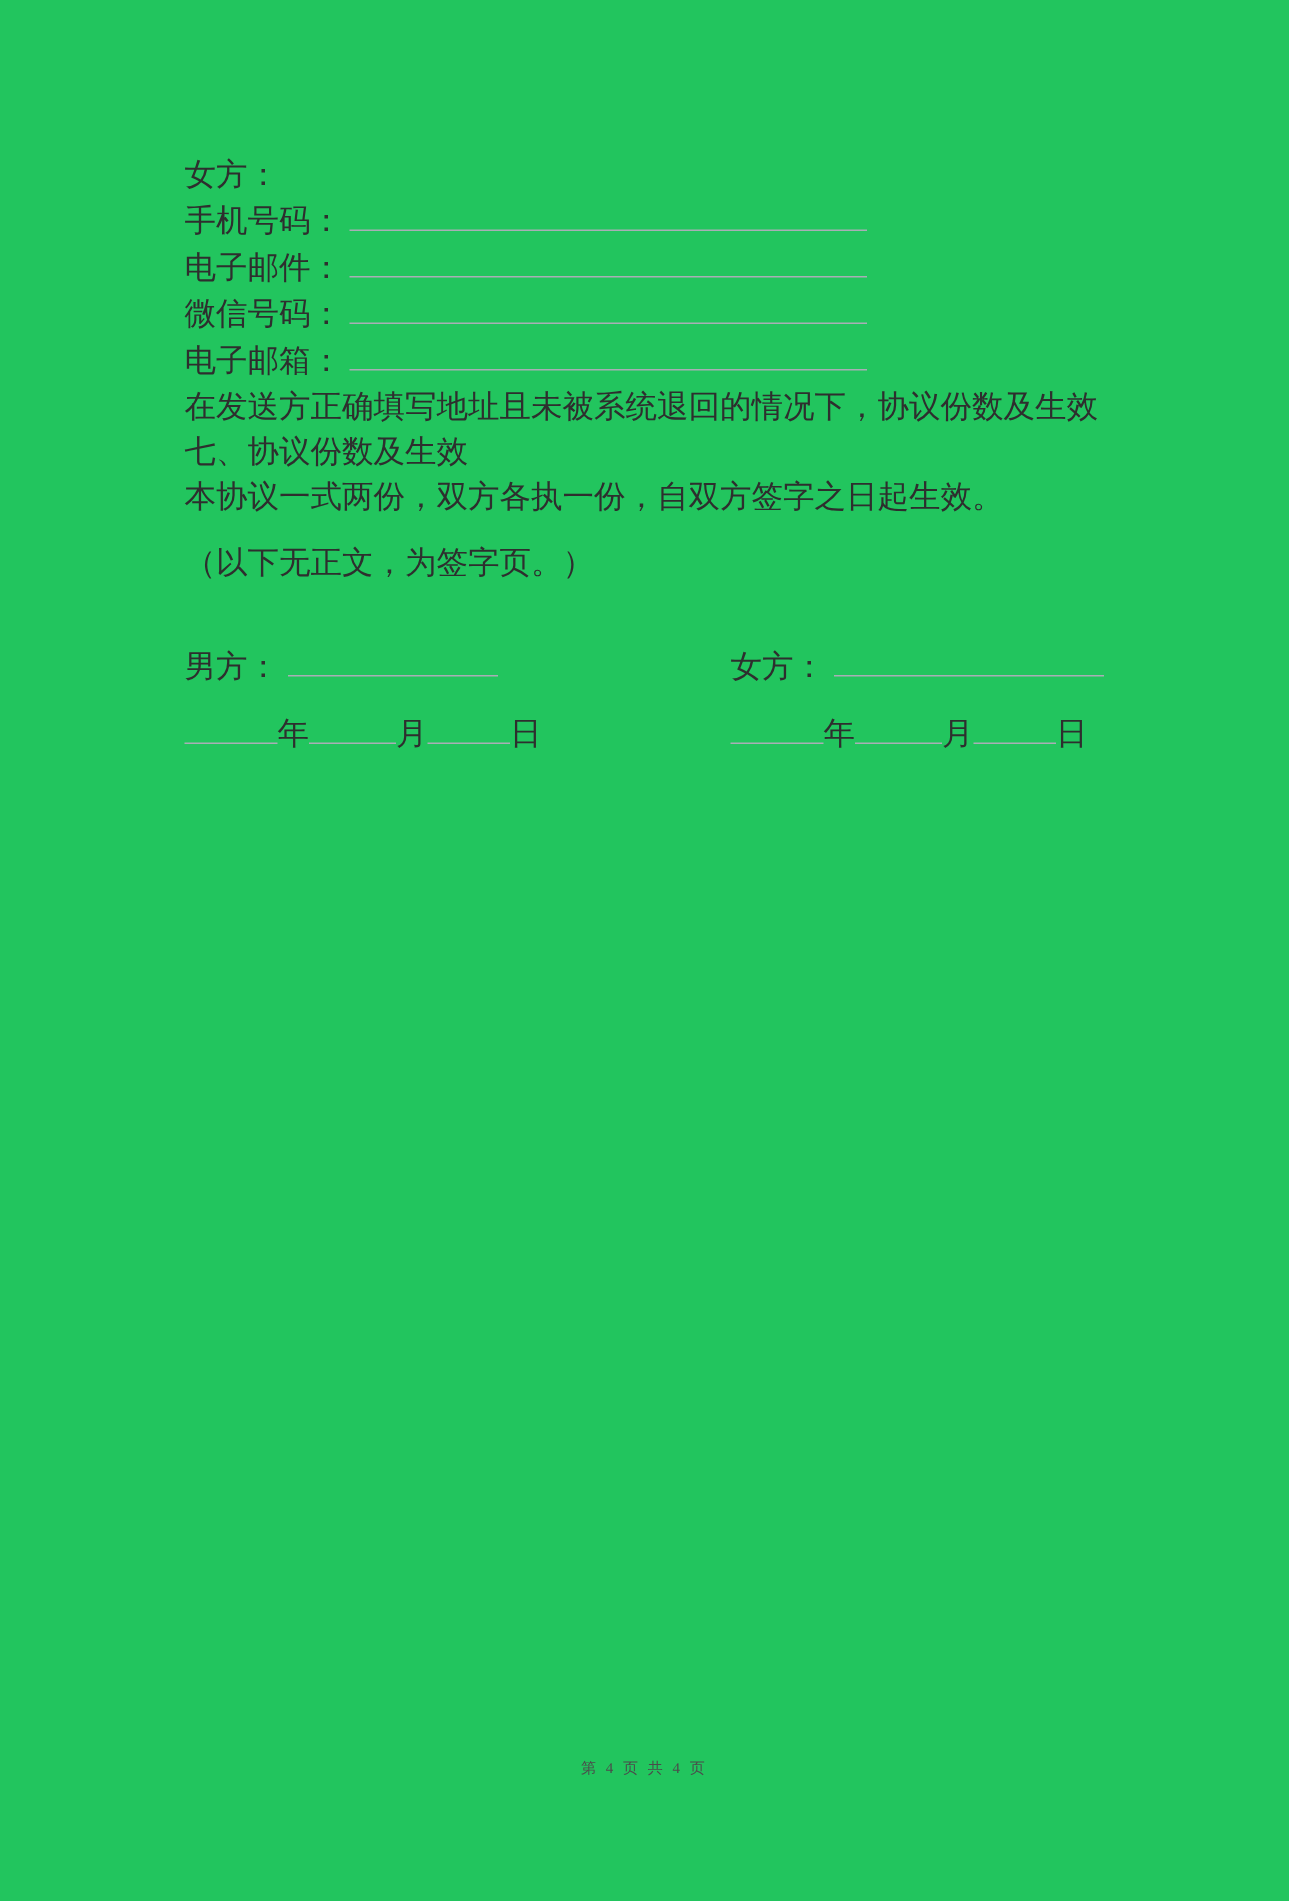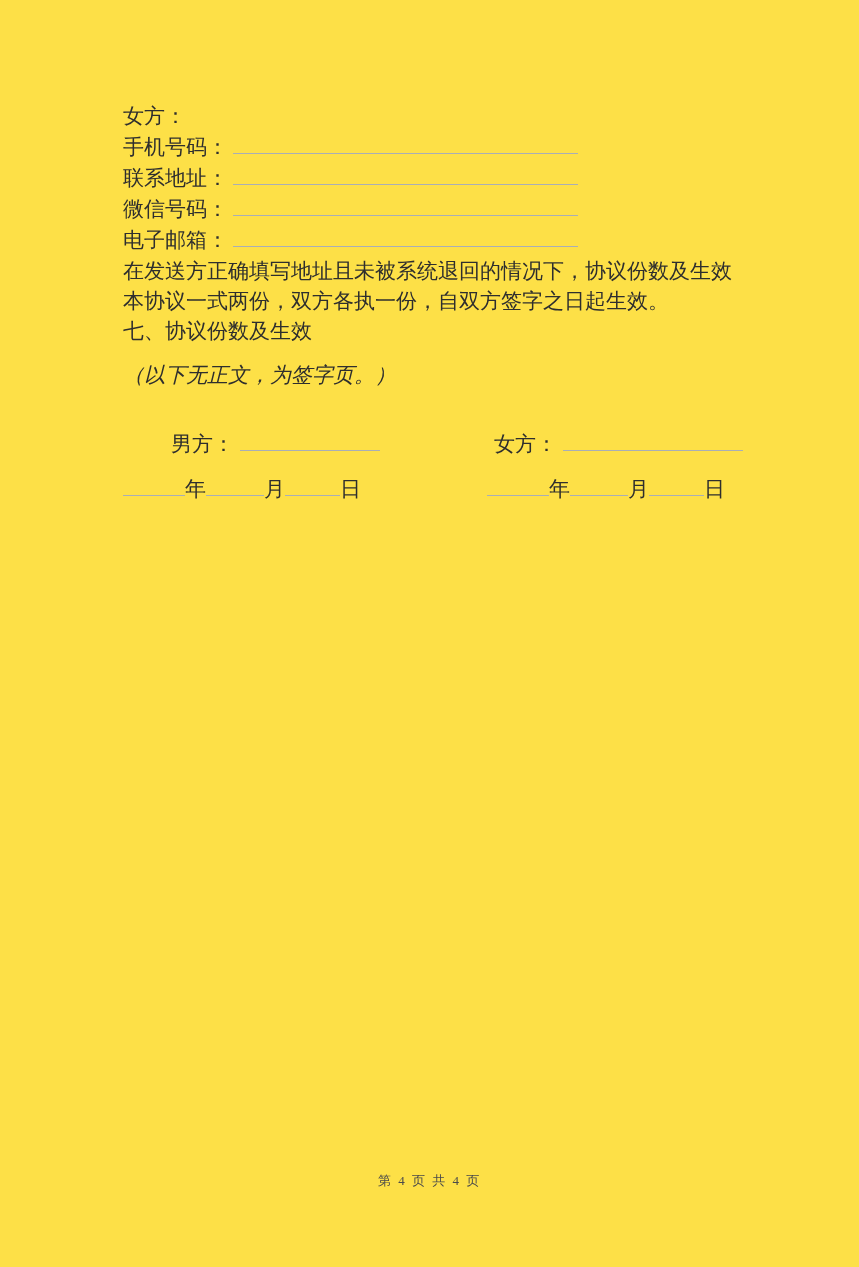--- a/index.html
+++ b/index.html
@@ -4,89 +4,89 @@
 <style>
   html, body { margin: 0; padding: 0; }
   body {
     width: 859px; height: 1267px;
     background: #ffffff;
     font-family: "Liberation Serif", "DejaVu Serif", serif;
     color: #2e2e2e;
     position: relative;
     overflow: hidden;
   }
-  .page { position: absolute; inset: 0; background: #fde047; }
+  .page { position: absolute; inset: 0; background: #22c55e; }
   .content {
     position: absolute;
     left: 123px; top: 101px; width: 620px;
     font-size: 21px;
   }
   .contact-row { line-height: 31px; white-space: nowrap; }
   .contact-row .label { display: inline-block; }
   .blank {
     display: inline-block;
     border-bottom: 1px solid #a9aeb6;
     height: 1em;
     vertical-align: baseline;
   }
   .contact-blank { width: 345px; margin-left: 5px; }
   .para { margin-top: 0; }
   .para-line { line-height: 30px; white-space: nowrap; }
   .section { margin-top: 0; }
   .section-line { line-height: 30px; white-space: nowrap; }
-  .note { margin-top: 14px; line-height: 30px; white-space: nowrap; font-style: italic; }
-  .sig-row { display: flex; margin-top: 38px; line-height: 32px; margin-left: 48px; }
+  .note { margin-top: 14px; line-height: 30px; white-space: nowrap; }
+  .sig-row { display: flex; margin-top: 38px; line-height: 32px; }
   .sig-col { width: 364px; white-space: nowrap; }
   .sig-col.right { width: 256px; }
   .sig-blank-male { width: 140px; margin-left: 6px; }
   .sig-blank-female { width: 180px; margin-left: 6px; }
   .date-row { display: flex; margin-top: 13px; line-height: 32px; align-items: center; }
   .date-col { width: 364px; white-space: nowrap; }
   .date-col.right { width: 256px; }
   .date-blank-lead { width: 62px; }
   .date-blank-mid1 { width: 58px; }
   .date-blank-mid2 { width: 55px; }
   .footer {
     position: absolute;
     top: 1172px; left: 0; width: 100%;
     text-align: center;
-    font-size: 13px;
+    font-size: 10px;
     letter-spacing: 2px;
     color: #4b4b4b;
   }
 </style>
 </head>
 <body>
 
 <div class="page">
   <div class="content">
 
     <div class="contact-row">
       <span class="label">女方：</span>
     </div>
     <div class="contact-row">
       <span class="label">手机号码：</span><span class="blank contact-blank"></span>
     </div>
     <div class="contact-row">
-      <span class="label">联系地址：</span><span class="blank contact-blank"></span>
+      <span class="label">电子邮件：</span><span class="blank contact-blank"></span>
     </div>
     <div class="contact-row">
       <span class="label">微信号码：</span><span class="blank contact-blank"></span>
     </div>
     <div class="contact-row">
       <span class="label">电子邮箱：</span><span class="blank contact-blank"></span>
     </div>
 
     <div class="para">
       <div class="para-line">在发送方正确填写地址且未被系统退回的情况下，协议份数及生效</div>
     </div>
 
     <div class="section">
+      <div class="section-line">七、协议份数及生效</div>
       <div class="section-line">本协议一式两份，双方各执一份，自双方签字之日起生效。</div>
-      <div class="section-line">七、协议份数及生效</div>
     </div>
 
     <div class="note">（以下无正文，为签字页。）</div>
 
     <div class="sig-row">
       <div class="sig-col">
         <span>男方：</span><span class="blank sig-blank-male"></span>
       </div>
       <div class="sig-col right">
         <span>女方：</span><span class="blank sig-blank-female"></span>

